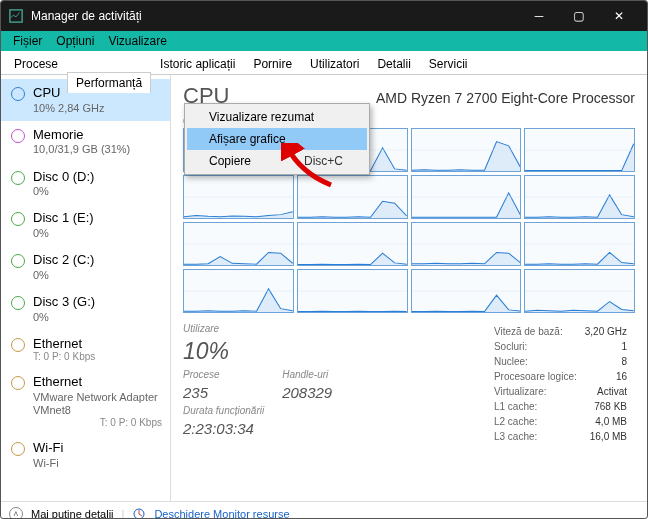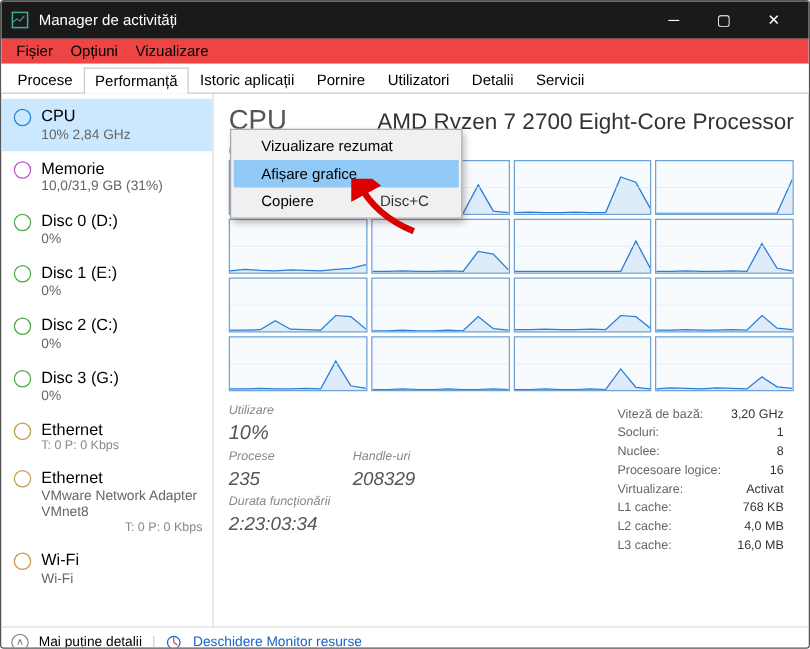--- a/index.html
+++ b/index.html
@@ -1,44 +1,44 @@
 <!DOCTYPE html>
 <html><head>
 <meta charset="utf-8">
 <style>
 * { box-sizing: border-box; margin: 0; padding: 0; }
 body { font-family: "Segoe UI", Arial, sans-serif; font-size: 12px; color: #000; background: #fff; width: 648px; height: 519px; overflow: hidden; border: 1px solid #555; border-radius: 3px; position: relative; }
 .titlebar { background: #1a1a1a; color: #fff; height: 30px; display: flex; align-items: center; padding: 0 8px; }
 .titlebar .icon { width: 14px; height: 14px; margin-right: 8px; }
 .titlebar .title { flex: 1; font-size: 12px; }
 .titlebar .winbtn { width: 40px; height: 30px; display: flex; align-items: center; justify-content: center; color: #fff; }
-.menubar { height: 20px; display: flex; align-items: center; padding: 0 6px; gap: 2px; font-size: 12px; background:#ef4444; }
+.menubar { height: 20px; display: flex; align-items: center; padding: 0 6px; gap: 2px; font-size: 12px; background:#14b8a6; }
 .menubar span { padding: 2px 6px; }
 .tabs { display: flex; border-bottom: 1px solid #ccc; padding: 2px 4px 0 4px; background:#fff; }
 .tab { padding: 3px 8px; border: 1px solid transparent; font-size: 12px; border-bottom: none; }
-.tab.active { border-color: #ccc; background: #fff; position: relative; top: 1px; }
+.tab.active { border-color: #ccc; background: #fff; position: relative; top: 19px; }
 .main { display: flex; height: 426px; }
 .sidebar { width: 170px; border-right: 1px solid #ddd; overflow-y: auto; padding-top: 4px; }
 .side-item { padding: 6px 8px 6px 10px; display: flex; align-items: flex-start; gap: 8px; }
 .side-item.selected { background: #cce8ff; }
 .side-icon { width: 14px; height: 14px; border: 1.5px solid; border-radius: 50%; flex-shrink: 0; margin-top: 2px; }
 .side-item .label { font-size: 13px; line-height: 1.2; }
 .side-item .sub { font-size: 11px; color: #666; line-height: 1.2; margin-top: 1px; }
 .side-item .sub2 { font-size: 10px; color: #888; text-align: right; }
 .detail { flex: 1; padding: 8px 12px; overflow:hidden; }
 .dhead { display: flex; align-items: baseline; gap: 12px; margin-bottom: 6px; }
 .dhead h1 { font-size: 22px; font-weight: 400; color: #555; }
-.dhead .model { font-size: 18px; color: #333; margin-left: auto; }
+.dhead .model { font-size: 14px; color: #333; margin-left: auto; }
 .axislabel { display: flex; justify-content: flex-start; font-size: 10px; color: #888; margin-bottom: 2px; }
 .cores { display: grid; grid-template-columns: repeat(4, 1fr); gap: 3px; margin-bottom: 10px; }
 .core { border: 1px solid #6da3d8; height: 44px; position: relative; background: #f8fbfe; }
 .stats { display: flex; gap: 18px; font-size: 11px; margin-top: 6px; }
 .statcol { display: flex; flex-direction: column; gap: 4px; min-width: 70px; font-style: italic; }
 .statlabel { color: #888; font-size: 10px; }
-.statval { font-size: 16px; color: #555; font-weight: 400; }
+.statval { font-size: 23px; color: #555; font-weight: 400; }
 .statval.sm { font-size: 15px; }
 .rightstats { margin-left: auto; font-size: 10px; color: #666; }
 .rightstats table td { padding: 1px 6px 1px 0; }
 .rightstats table td:last-child { color: #333; text-align: right; }
 .footer { height: 24px; border-top: 1px solid #ddd; display: flex; align-items: center; padding: 0 8px; gap: 8px; font-size: 11px; }
 .footer .chevup { width: 14px; height: 14px; border: 1px solid #888; border-radius: 50%; display: flex; align-items: center; justify-content: center; font-size: 9px; color: #666; }
 .footer a { color: #1862c7; text-decoration: none; }
 .ctxmenu { position: absolute; left: 183px; top: 102px; width: 186px; background: #f0f0f0; border: 1px solid #aaa; box-shadow: 2px 3px 6px rgba(0,0,0,0.3); padding: 2px; z-index: 20; font-size: 12px; }
 .ctxitem { padding: 4px 24px 4px 22px; display: flex; }
 .ctxitem.hover { background: #91c9f7; }

